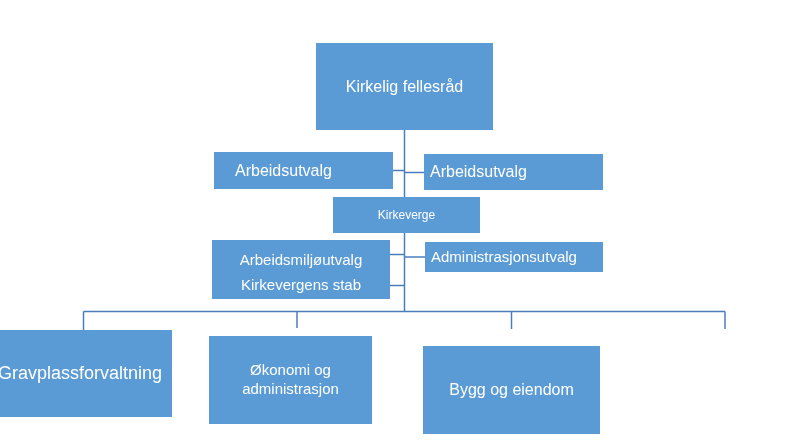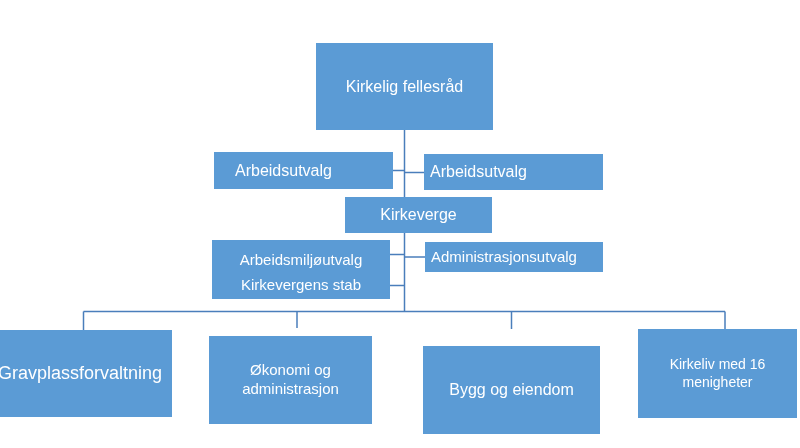--- a/index.html
+++ b/index.html
@@ -41,21 +41,21 @@
     padding: 0 4px;
   }
   .node.align-left {
     justify-content: flex-start;
     text-align: left;
   }
   
   #node-root            { left: 316px; top: 43px;  width: 177px; height: 87px; font-size: 16px; }
   #node-arbeidsutvalg   { left: 214px; top: 152px; width: 179px; height: 37px; font-size: 16px; padding-left: 21px; }
   #node-anbudsutvalg    { left: 424px; top: 154px; width: 179px; height: 36px; font-size: 16px; padding-left: 6px; }
-  #node-kirkeverge      { left: 333px; top: 197px; width: 147px; height: 36px; font-size: 16px; margin-left: 12px; }
+  #node-kirkeverge      { left: 333px; top: 197px; width: 147px; height: 36px; font-size: 12px; }
   #node-arbeidsmiljoutvalg    { left: 212px; top: 240px; width: 178px; height: 40px; font-size: 15px; }
   #node-administrasjonsutvalg { left: 425px; top: 242px; width: 178px; height: 30px; font-size: 15px; padding-left: 6px; }
   #node-kirkevergens-stab     { left: 212px; top: 271px; width: 178px; height: 28px; font-size: 15px; }
   #node-gravplassforvaltning  { left: -12px; top: 330px; width: 184px; height: 87px; font-size: 18px; }
   #node-okonomi         { left: 209px; top: 328px; width: 163px; height: 88px; font-size: 15px; padding: 0 10px; margin-top: 8px; }
   #node-bygg            { left: 423px; top: 329px; width: 177px; height: 88px; font-size: 16px; margin-top: 17px; }
   #node-kirkeliv        { left: 638px; top: 329px; width: 159px; height: 89px; font-size: 14px; padding: 0 10px; }
 </style>
 </head>
 <body>
@@ -89,15 +89,14 @@
   <div id="node-administrasjonsutvalg" class="node align-left">Administrasjonsutvalg</div>
 
   <div id="node-kirkevergens-stab" class="node">Kirkevergens stab</div>
 
   <div id="node-gravplassforvaltning" class="node">Gravplassforvaltning</div>
 
   <div id="node-okonomi" class="node">Økonomi og administrasjon</div>
 
   <div id="node-bygg" class="node">Bygg og eiendom</div>
 
-  <div id="node-kirkeliv" class="node">Kirkeliv med 16 menigheter</div>
 
 </div>
 
 </body></html>

